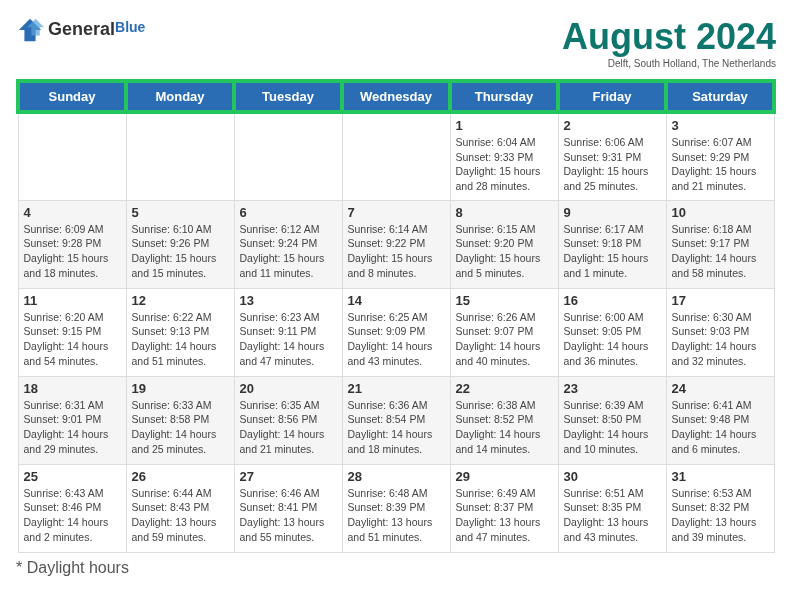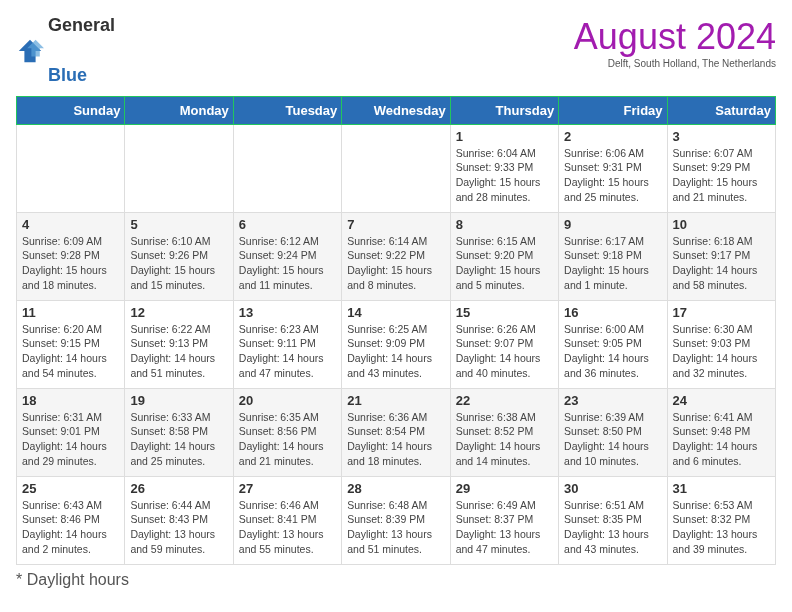--- a/index.html
+++ b/index.html
@@ -16,63 +16,62 @@
       align-items: flex-start;
       margin-bottom: 10px;
     }
     .logo {
       display: flex;
       align-items: center;
       gap: 4px;
     }
     .logo-text {
       display: flex;
-      flex-direction: column;
+      flex-direction: row;
       line-height: 1.1;
-      gap: 30px;
     }
     .logo-general {
       font-size: 18px;
       font-weight: bold;
       color: #333;
     }
     .logo-blue {
-      font-size: 18px;
+      font-size: 14px;
       font-weight: bold;
       color: #2a6db5;
     }
     .logo-icon {
       width: 28px;
       height: 28px;
     }
     .title-block {
       text-align: right;
     }
     .month-title {
       font-size: 36px;
-      font-weight: normal;
-      color: #a21caf;
+      font-weight: bold;
+      color: #0f766e;
     }
     .subtitle {
       font-size: 10px;
       color: #555;
     }
     table {
       width: 100%;
       border-collapse: collapse;
       table-layout: fixed;
     }
     thead th {
       background-color: #2a6db5;
       color: #fff;
       font-size: 13px;
       font-weight: bold;
       padding: 6px 4px;
-      text-align: right;
-      border: 1px solid #22c55e;
+      text-align: center;
+      border: 4px solid #22c55e;
     }
     tbody td {
       vertical-align: top;
       border: 1px solid #ddd;
       padding: 4px 5px;
       font-size: 11px;
       color: #333;
       height: 88px;
       background: #fff;
     }

